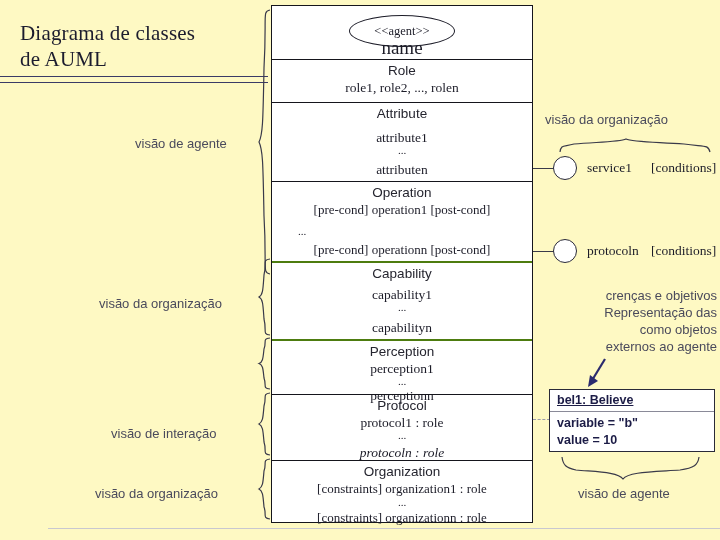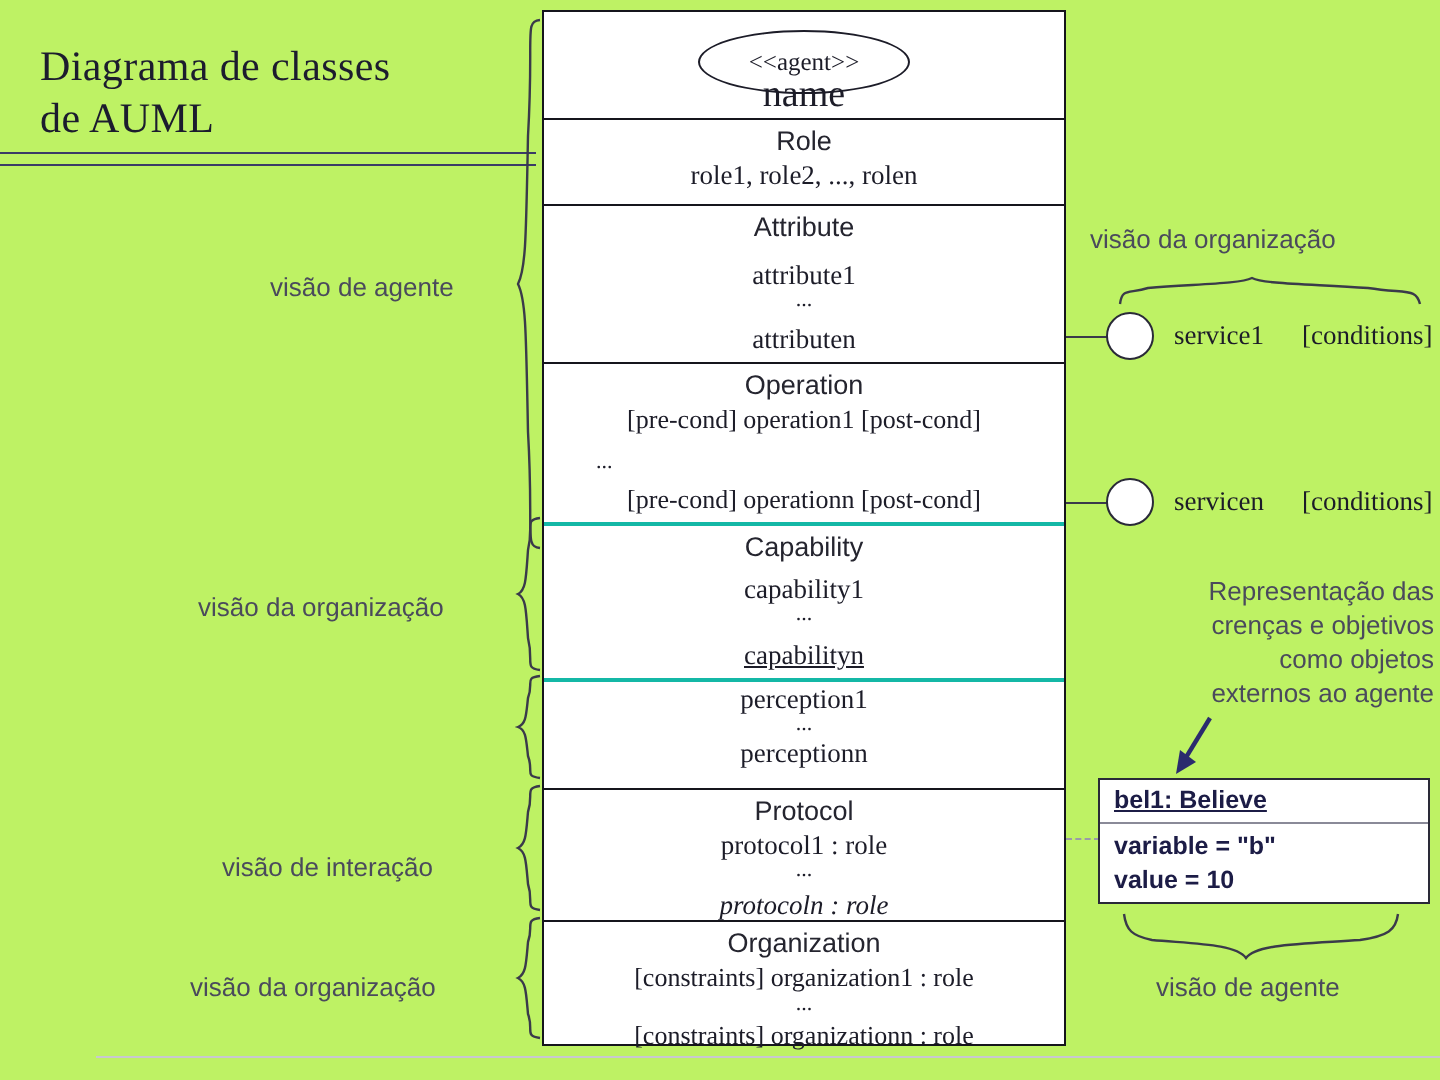--- a/index.html
+++ b/index.html
@@ -4,21 +4,21 @@
 <style>
   html, body {
     margin: 0;
     padding: 0;
     background: #ffffff;
   }
   #stage {
     position: relative;
     width: 720px;
     height: 540px;
-    background: #bef264;
+    background: #fef9c3;
     overflow: hidden;
     font-family: "Liberation Sans", sans-serif;
     color: #3a3a4a;
   }
 
   
   #title {
     position: absolute;
     left: 20px;
     top: 20px;
@@ -51,21 +51,21 @@
     background: #fff;
   }
   .section {
     position: absolute;
     left: 0;
     width: 100%;
     box-sizing: border-box;
     text-align: center;
   }
   .sep-dark { border-top: 1.4px solid #15151c; }
-  .sep-gray { border-top: 2px solid #14b8a6; }
+  .sep-gray { border-top: 2px solid #4d7c0f; }
 
   .sec-title {
     font-family: "Liberation Sans", sans-serif;
     font-size: 13.5px;
     color: #25252f;
     margin-top: 3px;
     line-height: 16px;
   }
   .sec-line {
     font-family: "Liberation Serif", serif;
@@ -271,24 +271,25 @@
       <div class="sec-title">Operation</div>
       <div class="sec-line small">[pre-cond] operation1 [post-cond]</div>
       <div class="dots" style="text-align:left;padding-left:26px;margin-top:9px;">...</div>
       <div class="sec-line small" style="margin-top:6px;">[pre-cond] operationn [post-cond]</div>
     </div>
 
     <div class="section sep-gray" style="top:255px;height:78px;">
       <div class="sec-title">Capability</div>
       <div class="sec-line" style="margin-top:4px;">capability1</div>
       <div class="dots">...</div>
-      <div class="sec-line" style="margin-top:8px;text-decoration:underline;">capabilityn</div>
+      <div class="sec-line" style="margin-top:8px;">capabilityn</div>
     </div>
 
     <div class="section sep-gray" style="top:333px;height:55px;">
+      <div class="sec-title">Perception</div>
       <div class="sec-line">perception1</div>
       <div class="dots">...</div>
       <div class="sec-line" style="margin-top:2px;">perceptionn</div>
     </div>
 
     <div class="section sep-dark" style="top:388px;height:66px;">
       <div class="sec-title">Protocol</div>
       <div class="sec-line">protocol1 : role</div>
       <div class="dots">...</div>
       <div class="sec-line" style="margin-top:5px;font-style:italic;">protocoln : role</div>
@@ -334,27 +335,27 @@
   <div class="service" style="left:533px;top:156px;">
     <div class="stem"></div>
     <div class="ball"></div>
     <div class="svc-name">service1</div>
     <div class="svc-cond">[conditions]</div>
   </div>
 
   <div class="service" style="left:533px;top:239px;">
     <div class="stem"></div>
     <div class="ball"></div>
-    <div class="svc-name">servicen</div>
+    <div class="svc-name">protocoln</div>
     <div class="svc-cond">[conditions]</div>
   </div>
 
   <div class="anno right-al" style="left:545px;top:287px;width:172px;">
+    <div>crenças e objetivos</div>
     <div>Representação das</div>
-    <div>crenças e objetivos</div>
     <div>como objetos</div>
     <div>externos ao agente</div>
   </div>
 
   <svg id="belief-arrow" width="24" height="30">
     <path d="M19,1 L5,24" stroke="#2b2b6e" stroke-width="2.2" fill="none"></path>
     <path d="M2,29 L4,17 L12,23 Z" fill="#2b2b6e"></path>
   </svg>
 
   <div id="belief-link"></div>

